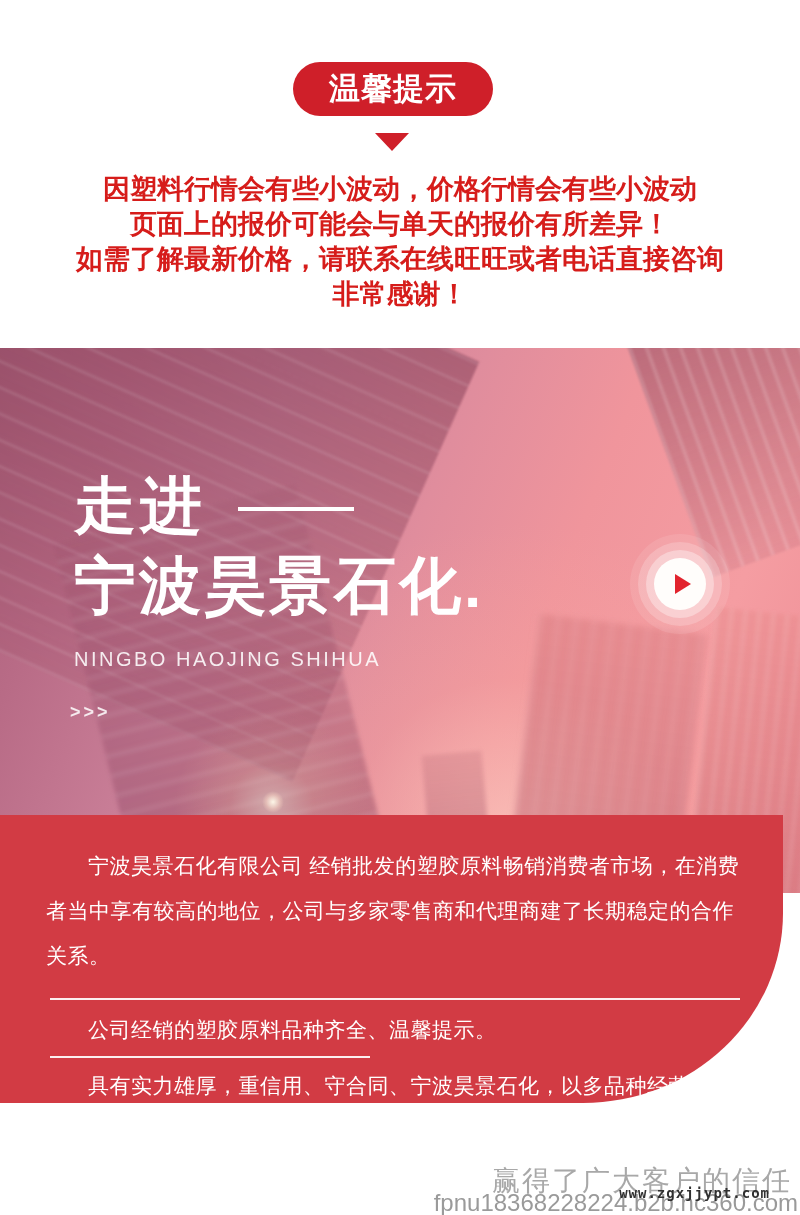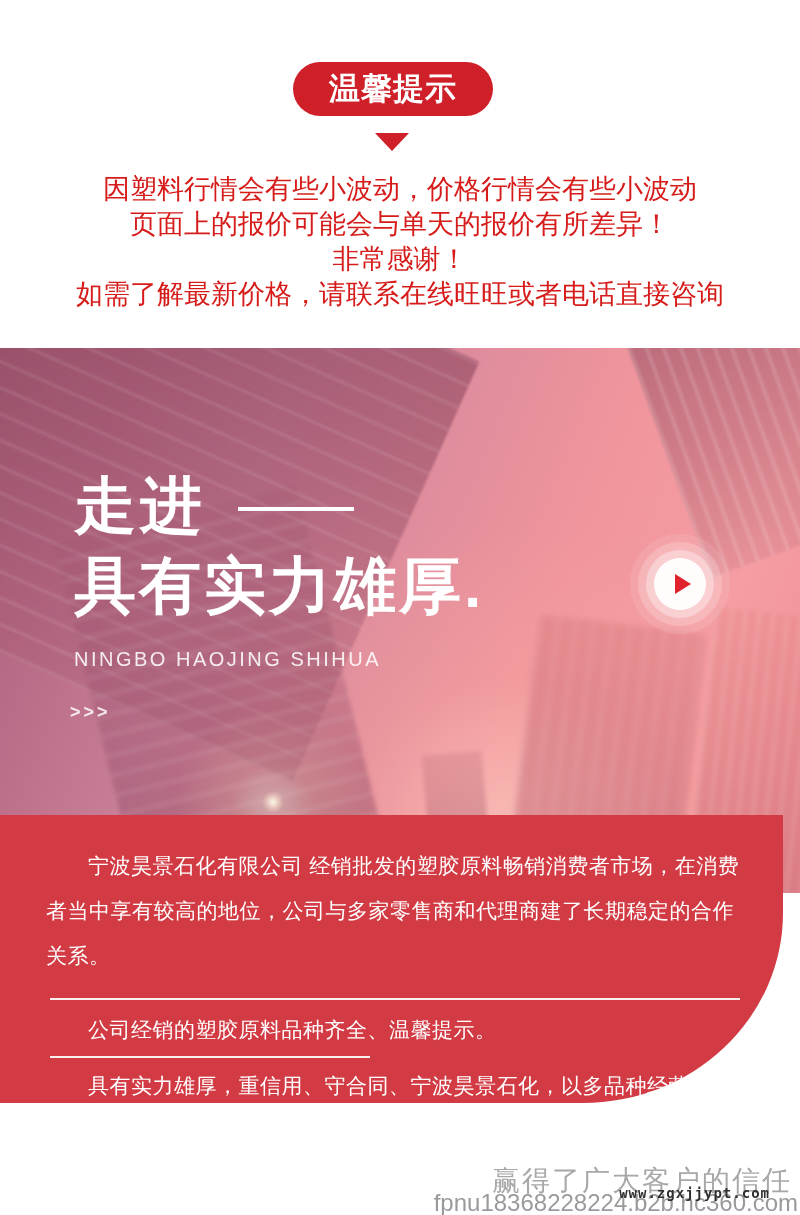--- a/index.html
+++ b/index.html
@@ -16,21 +16,21 @@
   }
   .tip-arrow {
     position:absolute; left:375px; top:133px; width:0; height:0;
     border-left:17px solid transparent; border-right:17px solid transparent;
     border-top:18px solid #cf1f29;
   }
 
   
   .notice {
     position:absolute; left:0; top:172px; width:800px;
-    text-align:center; color:#d61c1a; font-weight:400;
+    text-align:center; color:#d61c1a; font-weight:700;
     font-size:27px; line-height:35px;
   }
 
   
   .hero {
     position:absolute; left:0; top:348px; width:800px; height:545px; overflow:hidden;
     background:
       radial-gradient(circle at 34% 84%, rgba(255,241,225,0.85) 0%, rgba(255,210,185,0.35) 6%, rgba(255,190,170,0) 14%),
       radial-gradient(ellipse at 64% 88%, rgba(255,215,200,0.55) 0%, rgba(250,170,160,0.25) 22%, rgba(250,160,150,0) 45%),
       linear-gradient(112deg, #a95f79 0%, #b86b86 14%, #c97e97 30%, #e08d9d 48%, #f0959c 64%, #f59da2 82%, #ee8e95 100%);
@@ -156,38 +156,38 @@
 <div class="stage">
 
   <div class="tip-pill">
     <span>温馨提示</span>
   </div>
   <div class="tip-arrow"></div>
 
   <div class="notice">
     <div>因塑料行情会有些小波动，价格行情会有些小波动</div>
     <div>页面上的报价可能会与单天的报价有所差异！</div>
+    <div>如需了解最新价格，请联系在线旺旺或者电话直接咨询</div>
     <div>非常感谢！</div>
-    <div>如需了解最新价格，请联系在线旺旺或者电话直接咨询</div>
   </div>
 
   <div class="hero">
     <div class="bldg bldg-tl"></div>
     <div class="bldg bldg-tr"></div>
     <div class="bldg bldg-left"></div>
     <div class="bldg bldg-c2"></div>
     <div class="bldg bldg-right"></div>
     <div class="bldg bldg-re"></div>
     <div class="flare-dot"></div>
 
     <div class="hero-title1">
       <span>走进</span>
       <span class="dash"></span>
     </div>
-    <div class="hero-title2">具有实力雄厚.</div>
+    <div class="hero-title2">宁波昊景石化.</div>
     <div class="hero-sub">NINGBO HAOJING SHIHUA</div>
     <div class="hero-chevrons">&gt;&gt;&gt;</div>
 
     <div class="play-btn">
       <div class="play-tri"></div>
     </div>
   </div>
 
   <div class="about">
     <p class="p1">宁波昊景石化有限公司 经销批发的塑胶原料畅销消费者市场，在消费者当中享有较高的地位，公司与多家零售商和代理商建了长期稳定的合作关系。</p>

